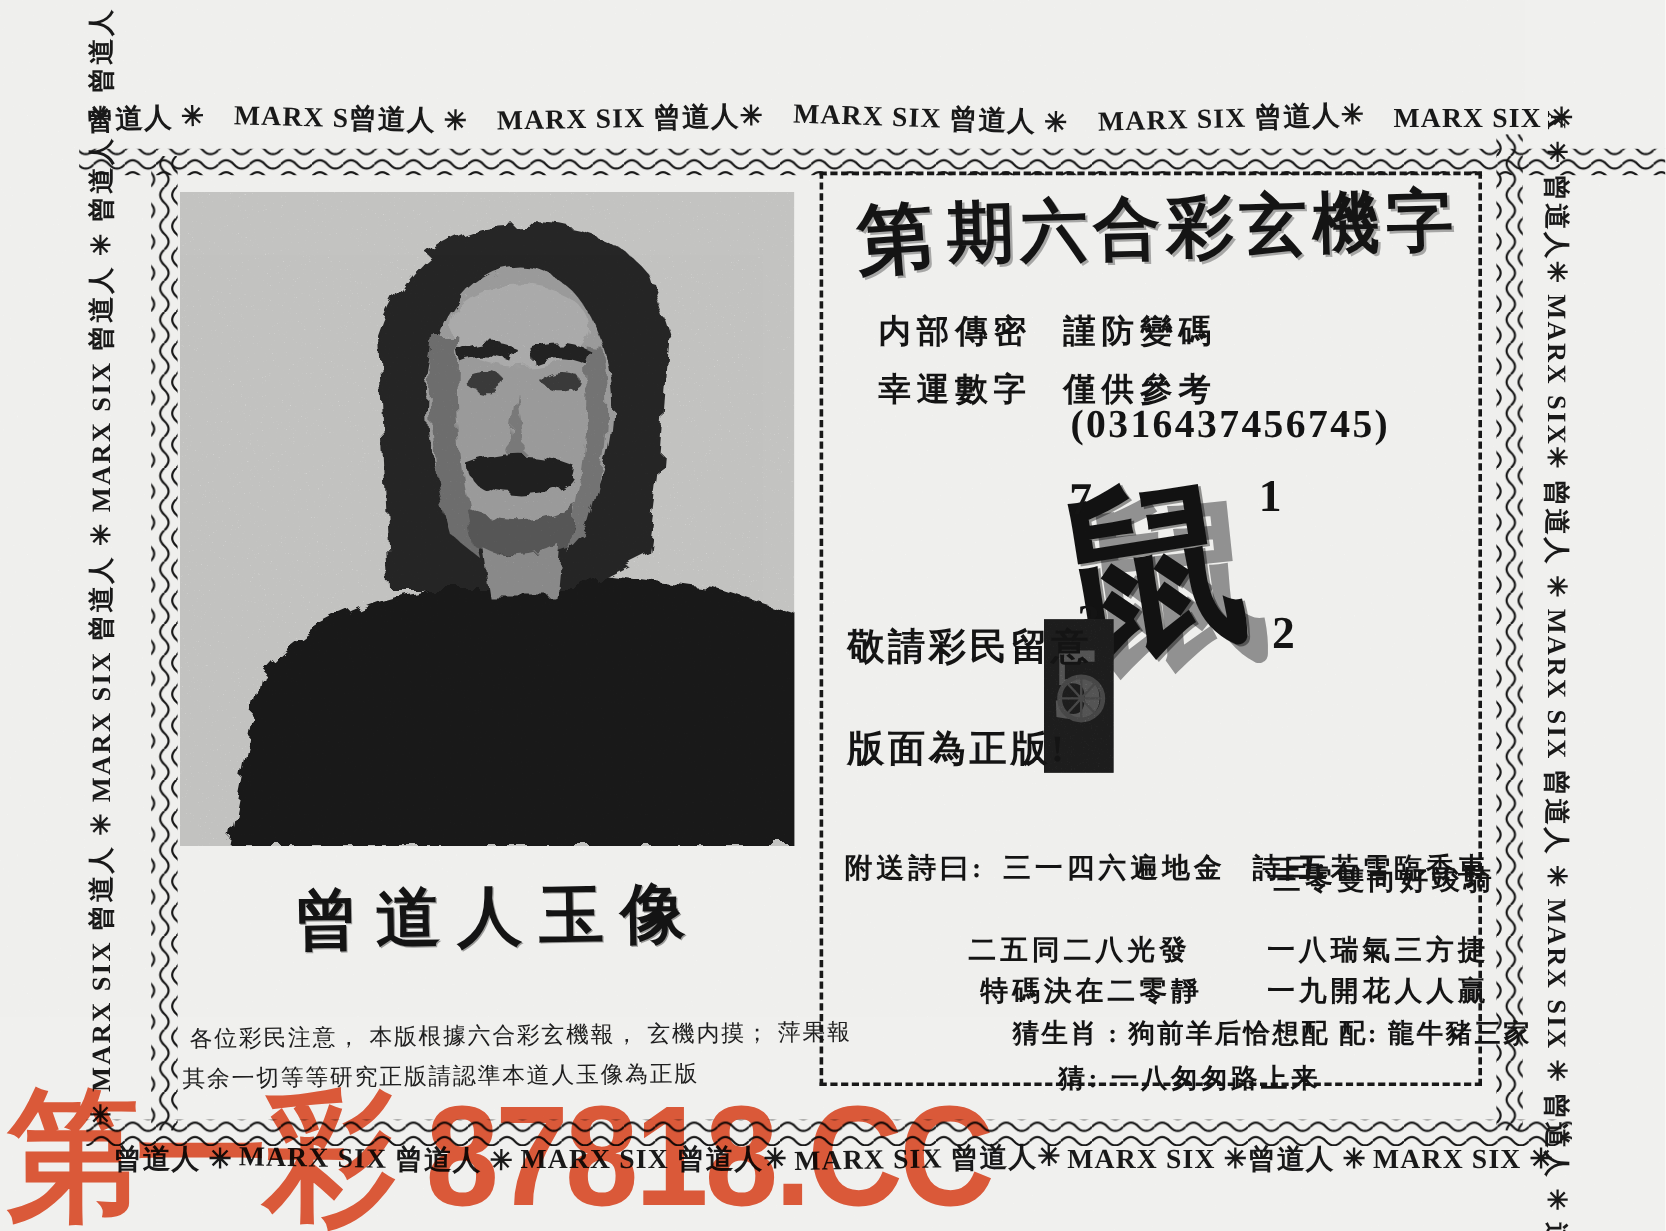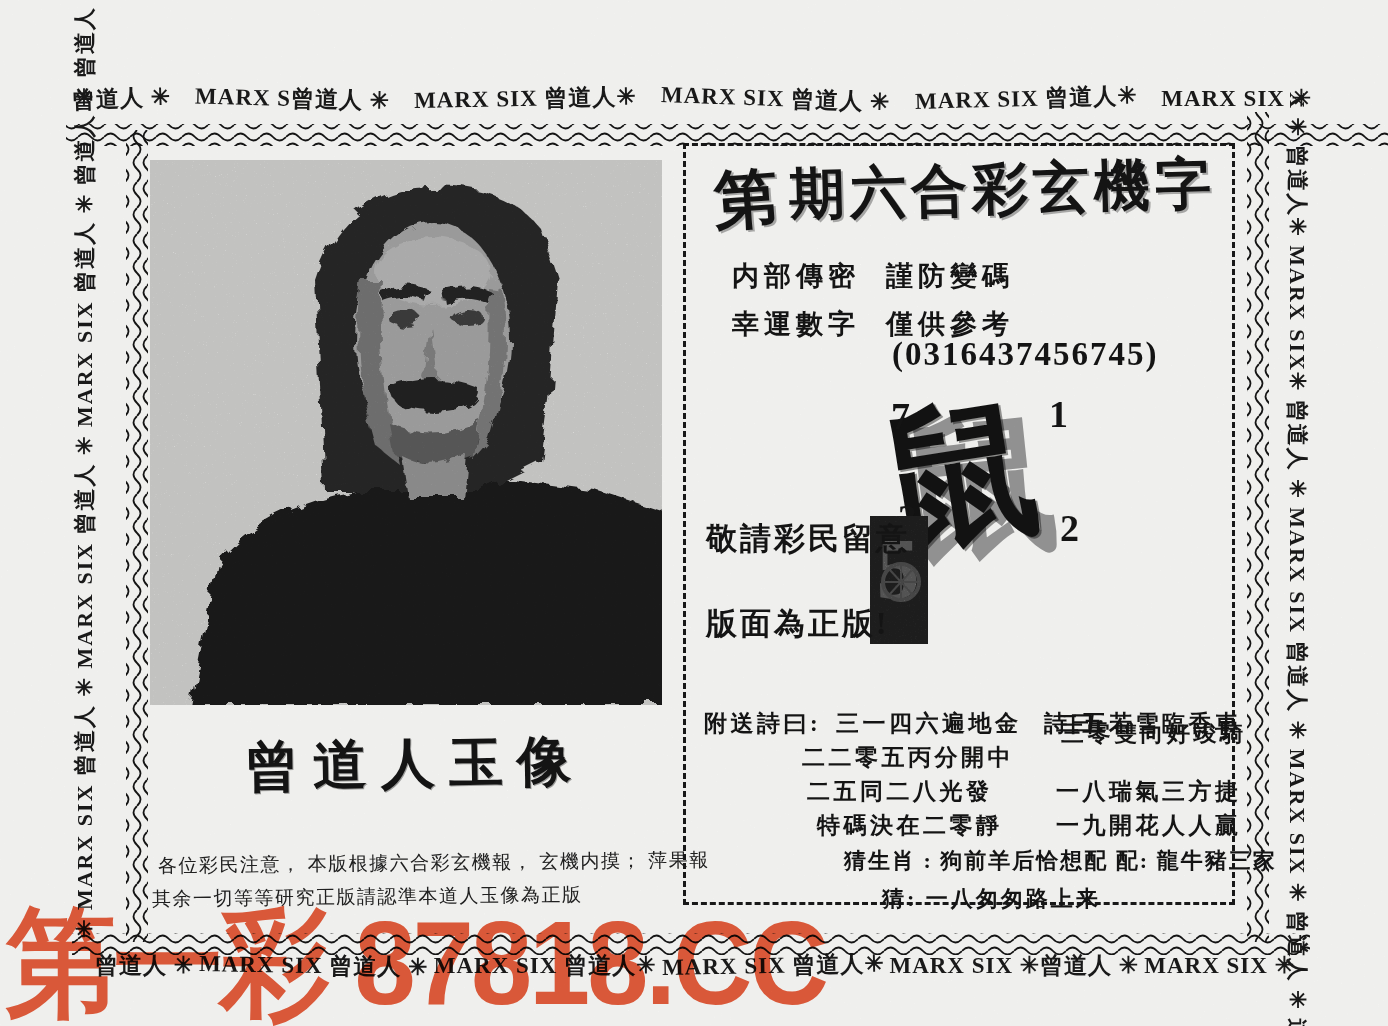--- a/index.html
+++ b/index.html
@@ -222,21 +222,20 @@
     <circle cx="33" cy="68" r="18" fill="none" stroke="#8a8a8a" stroke-width="4"></circle>
     <path d="M33 50 V86 M15 68 H51 M21 55 L45 81 M45 55 L21 81" stroke="#8a8a8a" stroke-width="2" fill="none"></path>
     <rect x="2" y="2" width="58" height="128" fill="#000" opacity="0.45" filter="url(#stampNoise)"></rect>
   </svg>
 
   <div class="authentic auth0">敬請彩民留意</div>
   <div class="authentic auth2">版面為正版!</div>
 
   <div class="poem plabel-l">附送詩曰:</div>
   <div class="poem pl0">三一四六遍地金</div>
-  <div class="poem pl1">二二零五丙分開中</div>
   <div class="poem pl2">二五同二八光發</div>
   <div class="poem pl3">特碼決在二零靜</div>
 
   <div class="poem plabel-r">詩曰:</div>
   <div class="poem pr0">二五若雪臨香車</div>
   <div class="poem pr1">三零雙向好竣騎</div>
   <div class="poem pr2">一八瑞氣三方捷</div>
   <div class="poem pr3">一九開花人人贏</div>
 
   <div class="guess1">猜生肖 : 狗前羊后恰想配 配: 龍牛豬三家</div>

